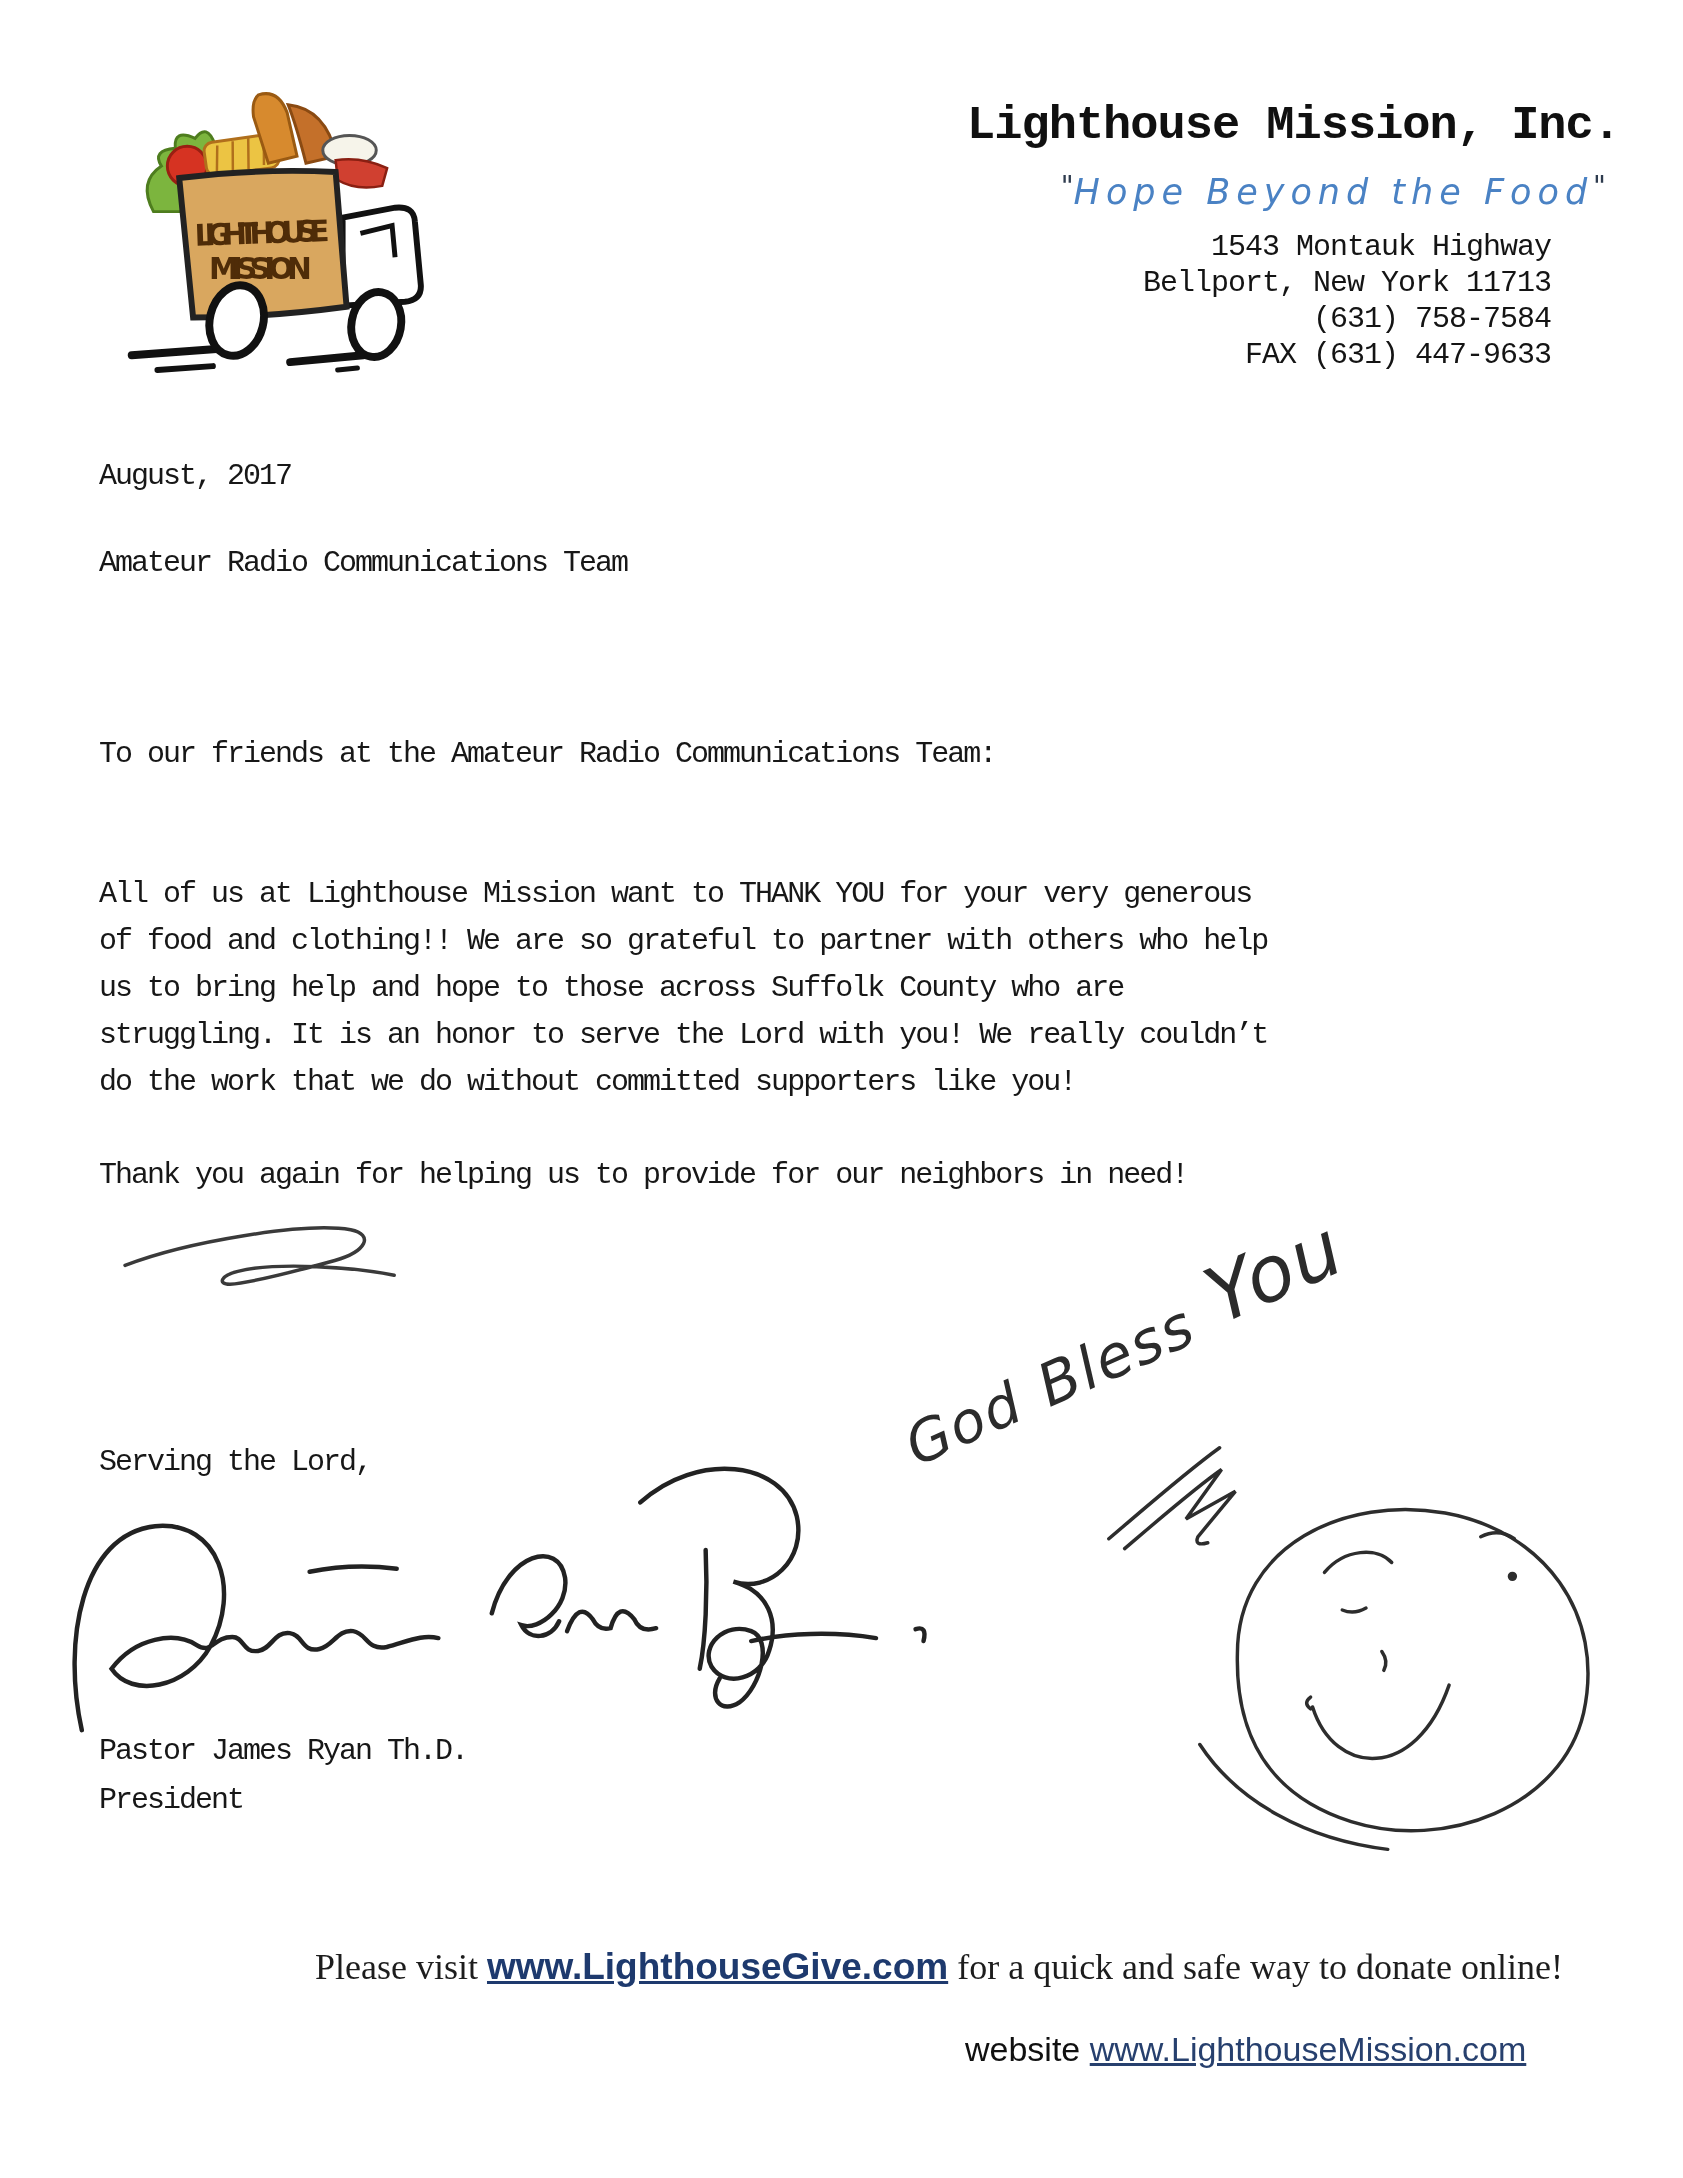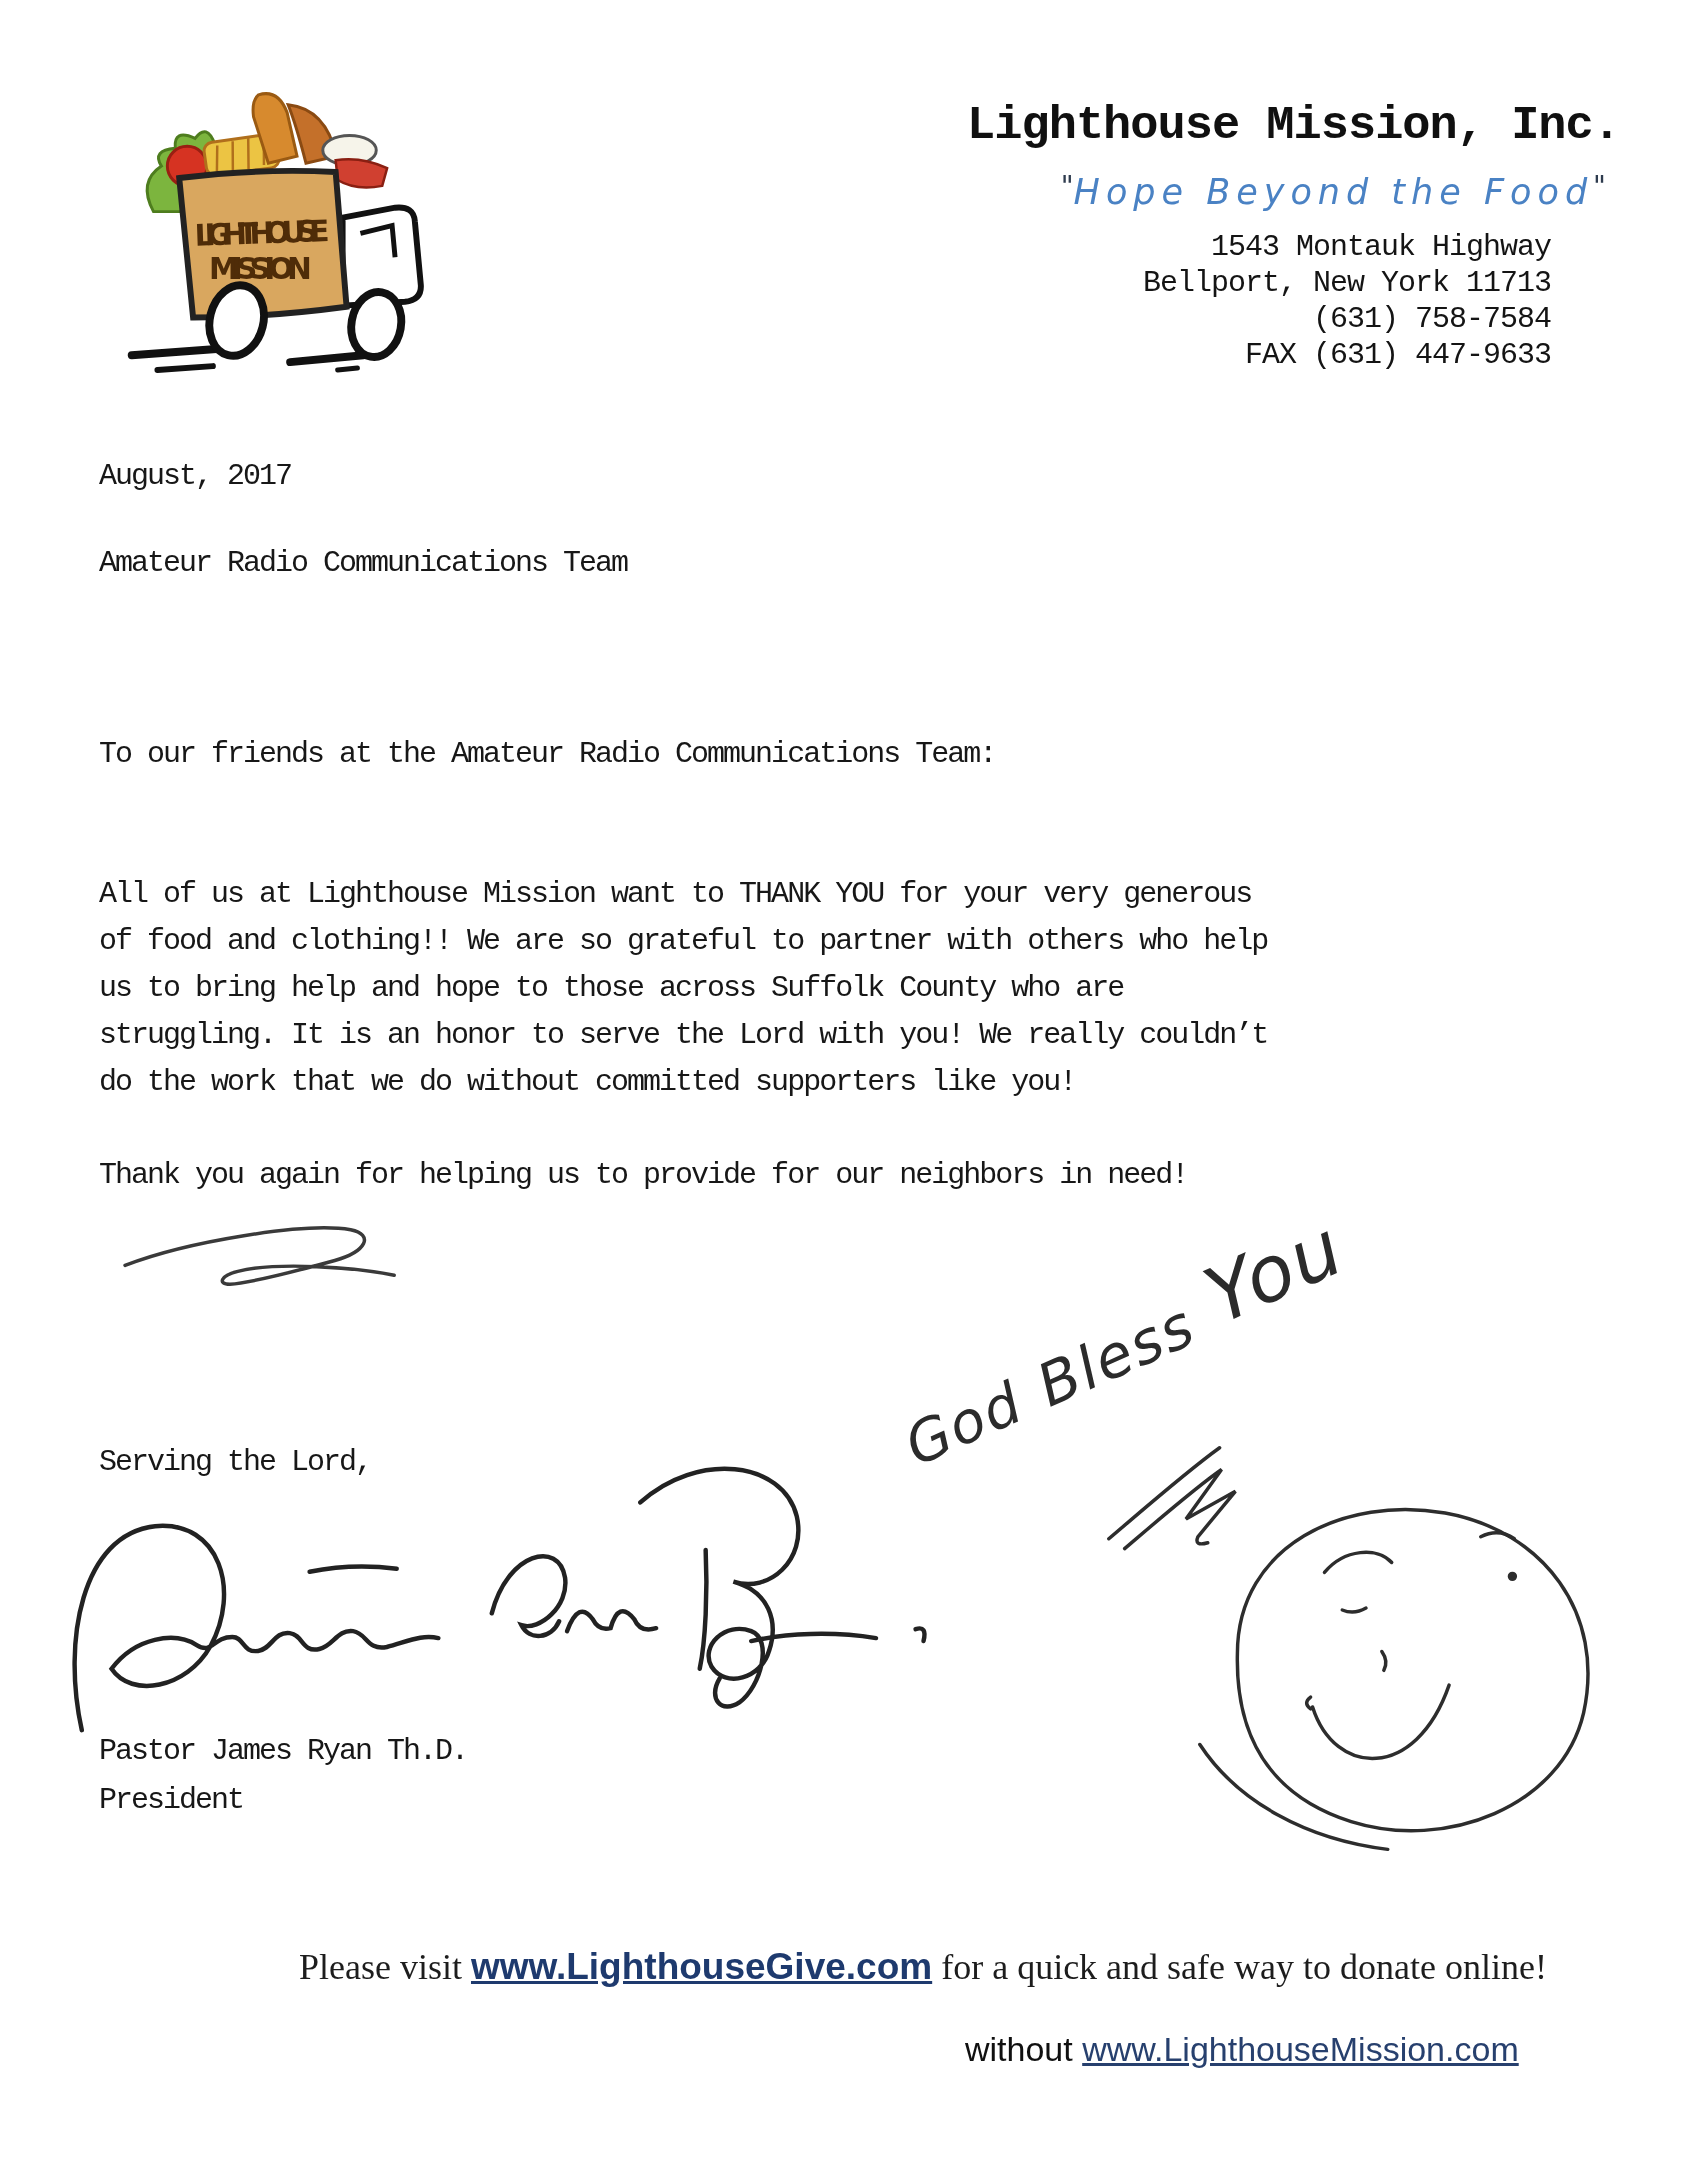--- a/index.html
+++ b/index.html
@@ -29,21 +29,21 @@
   .signerblock{ left:99px; top:1727px; line-height:49px; }
 
   
   .god-bless { left:924px; top:1394px; transform:rotate(-24deg); transform-origin:0 100%;
                font-family:"DejaVu Sans", sans-serif; font-style:italic; color:#2b2b2b;
                font-size:57px; letter-spacing:2px; }
   .god-bless .w2 { font-size:59px; margin-left:24px; }
   .god-bless .w3 { font-size:77px; margin-left:26px; position:relative; top:-6px; }
 
   
-  .donate-line { left:299px; top:1946px; font-family:"Liberation Serif", serif; font-size:36px; color:#1d1d1d; }
+  .donate-line { left:315px; top:1946px; font-family:"Liberation Serif", serif; font-size:36px; color:#1d1d1d; }
   .donate-link { font-family:"Liberation Sans", sans-serif; font-weight:bold; font-size:37px;
                  color:#1e3a6e; text-decoration:underline; }
   .email-link  { left:279px; top:2030px; font-family:"Liberation Sans", sans-serif; font-size:34px;
                  color:#3d4f63; text-decoration:underline; }
   .website-group { left:965px; top:2030px; font-family:"Liberation Sans", sans-serif; font-size:34px; color:#101010; }
   .website-link  { color:#27406e; text-decoration:underline; }
 
   a { cursor:pointer; }
   svg { display:block; }
 </style>
@@ -154,17 +154,17 @@
     <div>Pastor James Ryan Th.D.</div>
     <div>President</div>
   </div>
 
   <div class="abs donate-line">
     <span>Please visit </span><a class="donate-link">www.LighthouseGive.com</a><span> for a quick and safe way to donate online!</span>
   </div>
 
 
   <div class="abs website-group">
-    <span>without </span><a class="website-link">www.LighthouseMission.com</a>
+    <span>website </span><a class="website-link">www.LighthouseMission.com</a>
   </div>
 
 </div>
 
 
 </body></html>

